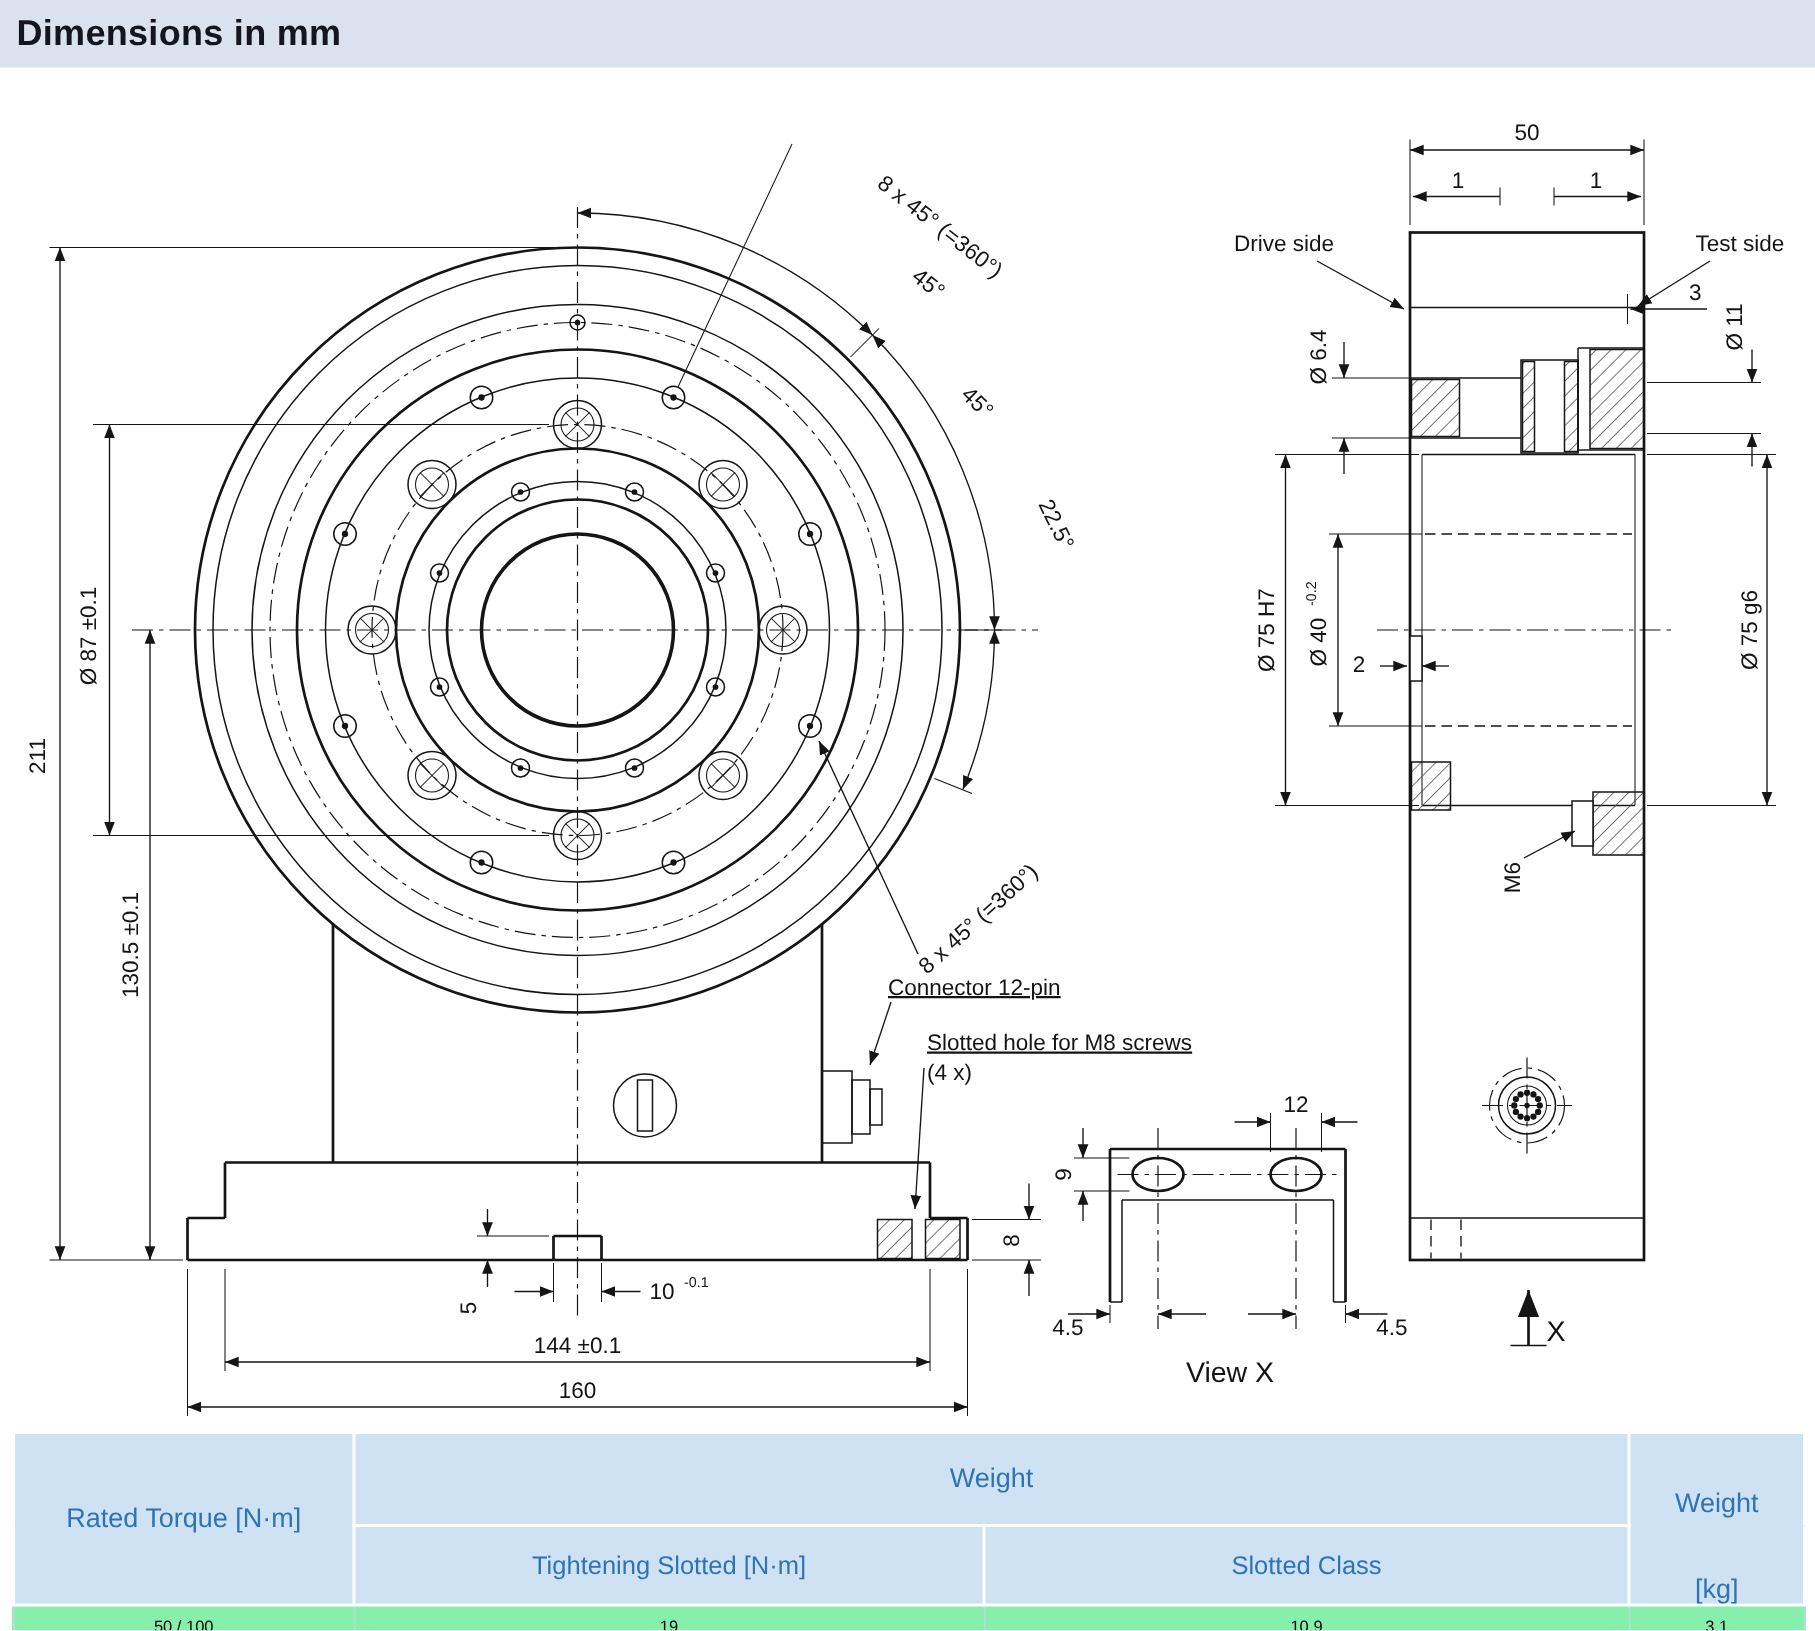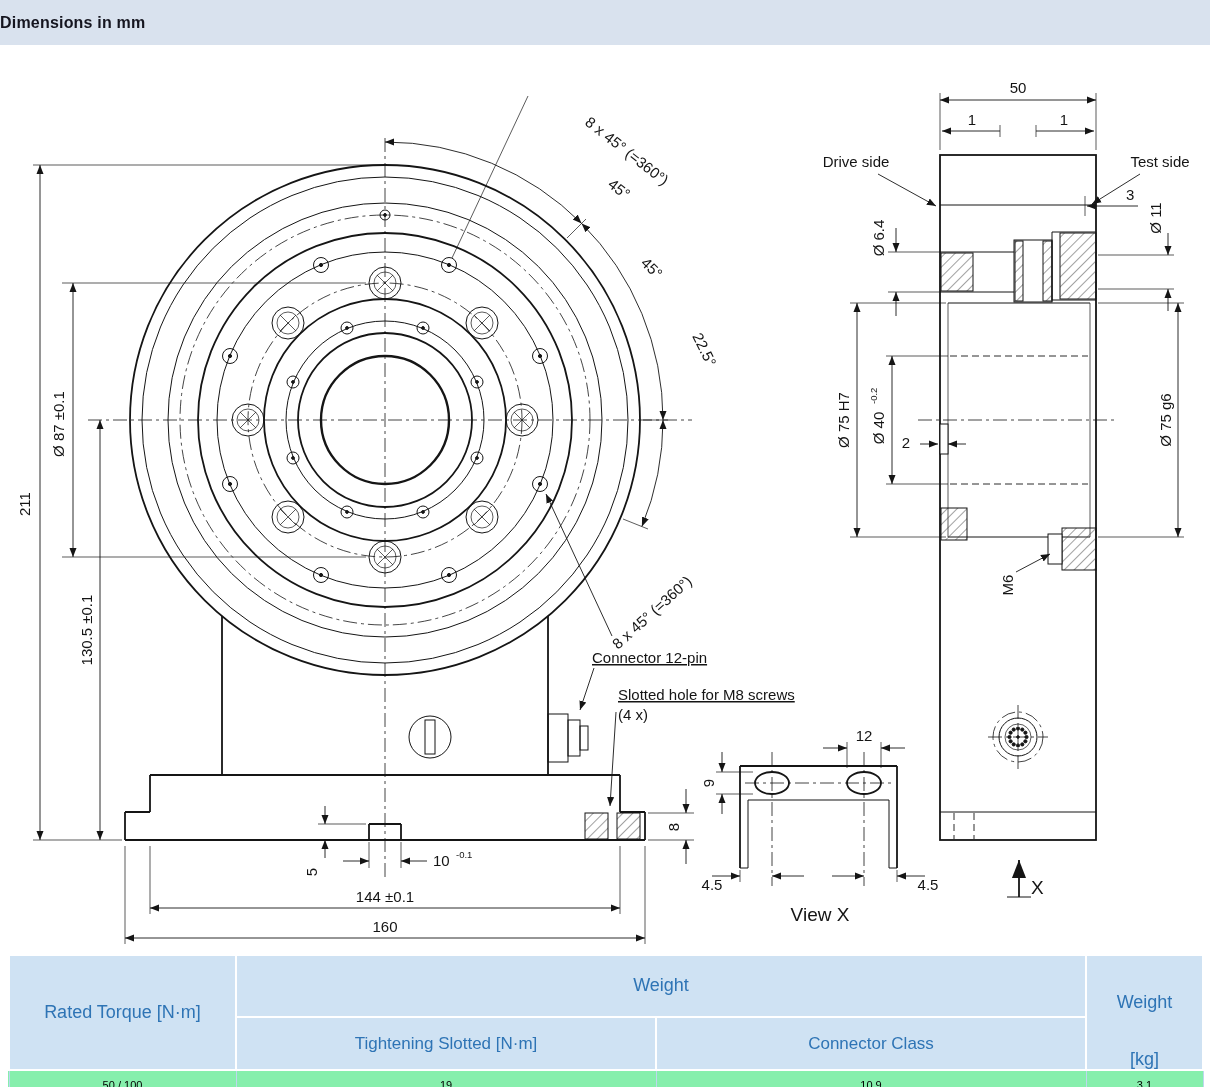--- a/index.html
+++ b/index.html
@@ -1,20 +1,20 @@
 <!DOCTYPE html>
 <html><head>
 <meta charset="utf-8">
 <style>
   html,body{margin:0;padding:0;background:#fff;}
   .page{position:relative;width:1210px;height:1087px;background:#fff;overflow:hidden;
         font-family:"Liberation Sans",sans-serif;}
   .titlebar{position:absolute;left:0;top:0;width:1210px;height:45px;background:#d9e2ee;
             display:flex;align-items:center;}
-  .titlebar h1{margin:0 0 0 0;font-size:16px;font-weight:bold;color:#15151f;letter-spacing:.2px;}
+  .titlebar h1{margin:0 0 0 11px;font-size:24px;font-weight:bold;color:#15151f;letter-spacing:.2px;}
   .drawing{position:absolute;left:0;top:0;}
   .drawing text{fill:#141414;stroke:none;font-family:"Liberation Sans",sans-serif;font-size:15px;}
   .drawing text.sup{font-size:9.5px;}
   .drawing text.big{font-size:19px;}
   .drawing .w2{stroke-width:1.8;}
   .drawing .w3{stroke-width:2.4;}
   .drawing .thin{stroke-width:.7;}
   .drawing .dim{stroke-width:.9;}
   .drawing .cl{stroke-width:.8;stroke-dasharray:14 4 3 4;}
   .drawing .hid{stroke-width:.9;stroke-dasharray:7 4;}
@@ -380,21 +380,21 @@
       <tr>
         <th rowspan="2">Rated Torque [N·m]</th>
         <th colspan="2">Weight</th>
         <th rowspan="2" class="wt">
           <div>Weight</div>
           <div>[kg]</div>
         </th>
       </tr>
       <tr>
         <th>Tightening Slotted [N·m]</th>
-        <th>Connector Class</th>
+        <th>Slotted Class</th>
       </tr>
     </thead>
     <tbody>
       <tr>
         <td>50 / 100</td>
         <td>19</td>
         <td>10.9</td>
         <td>3.1</td>
       </tr>
     </tbody>

